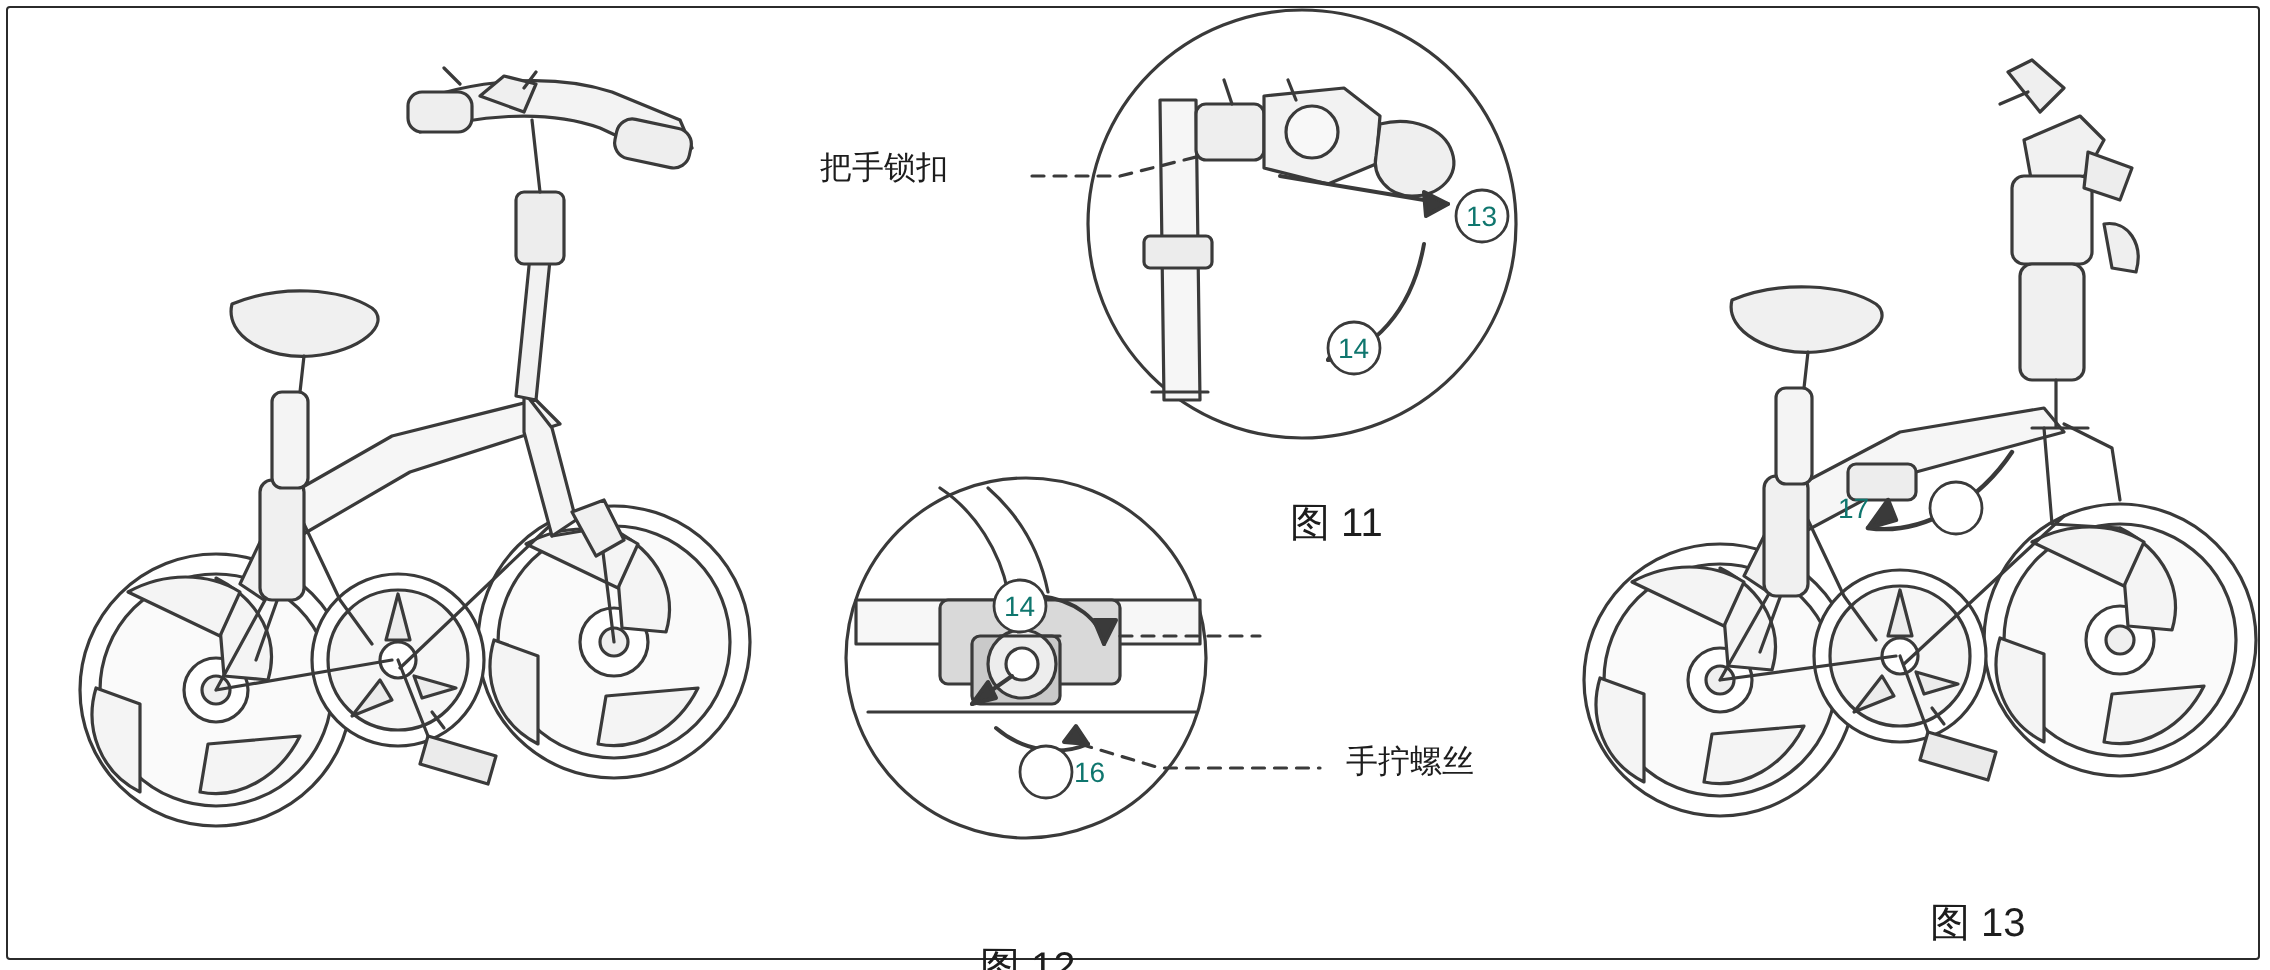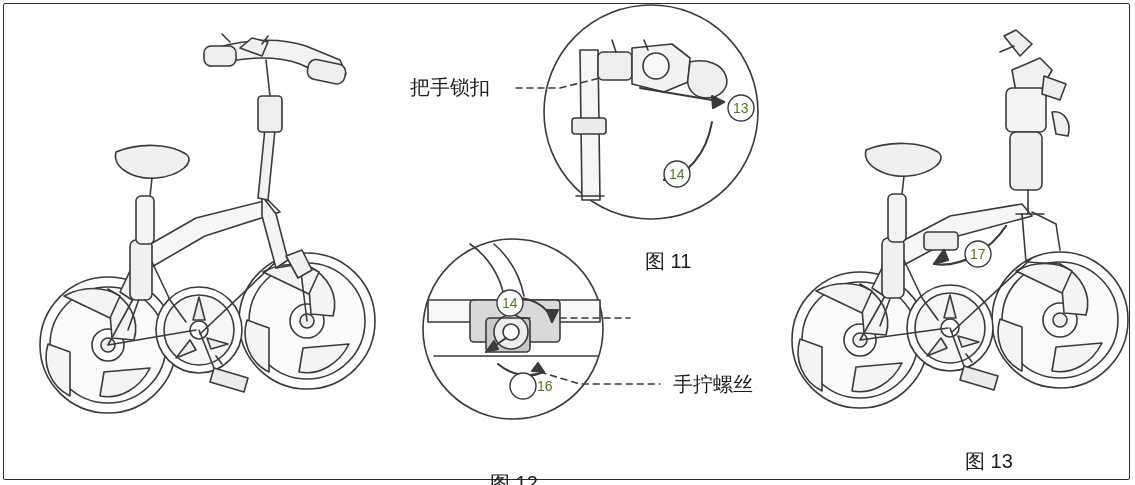--- a/index.html
+++ b/index.html
@@ -2,22 +2,22 @@
 <html><head>
 <meta charset="utf-8">
 <style>
   html,body{margin:0;padding:0;background:#ffffff;}
   body{font-family:"Liberation Sans","DejaVu Sans",sans-serif;}
   #page{position:relative;width:1135px;height:485px;overflow:hidden;background:#fff;}
   .frame{position:absolute;left:3px;top:3px;width:1127px;height:477px;border:1.5px solid #2b2b2b;border-radius:2px;box-sizing:border-box;}
   .layer{position:absolute;left:0;top:0;width:1135px;height:485px;}
   .lbl{position:absolute;color:#1d1d1d;white-space:nowrap;}
   .cap{font-size:20px;margin-top:40px;}
-  .annot{font-size:20px;}
-  .num{position:absolute;font-size:14px;color:#4d7c0f;}
+  .annot{font-size:16px;}
+  .num{position:absolute;font-size:14px;color:#0f766e;}
   svg{display:block;}
 </style>
 </head>
 <body>
 
 <div id="page">
 
   <div class="frame"></div>
 
   <svg class="layer" viewBox="0 0 1135 485" width="1135" height="485" fill="none" stroke="#3a3a3a" stroke-width="1.6" stroke-linecap="round" stroke-linejoin="round">
@@ -246,15 +246,15 @@
   <div class="lbl annot" style="left:673px; top:371px;">手拧螺丝</div>
 
   <div class="lbl cap" style="left:490px; top:430px;">图 12</div>
 
   <div class="lbl cap" style="left:965px; top:408px;">图 13</div>
 
   <div class="num" style="left:733px; top:100px;">13</div>
   <div class="num" style="left:669px; top:166px;">14</div>
   <div class="num" style="left:502px; top:295px;">14</div>
   <div class="num" style="left:515px; top:378px;margin-left:22px;">16</div>
-  <div class="num" style="left:970px; top:246px;">17</div>
+  <div class="num" style="left:919px; top:246px;">17</div>
 
 </div>
 
 </body></html>

